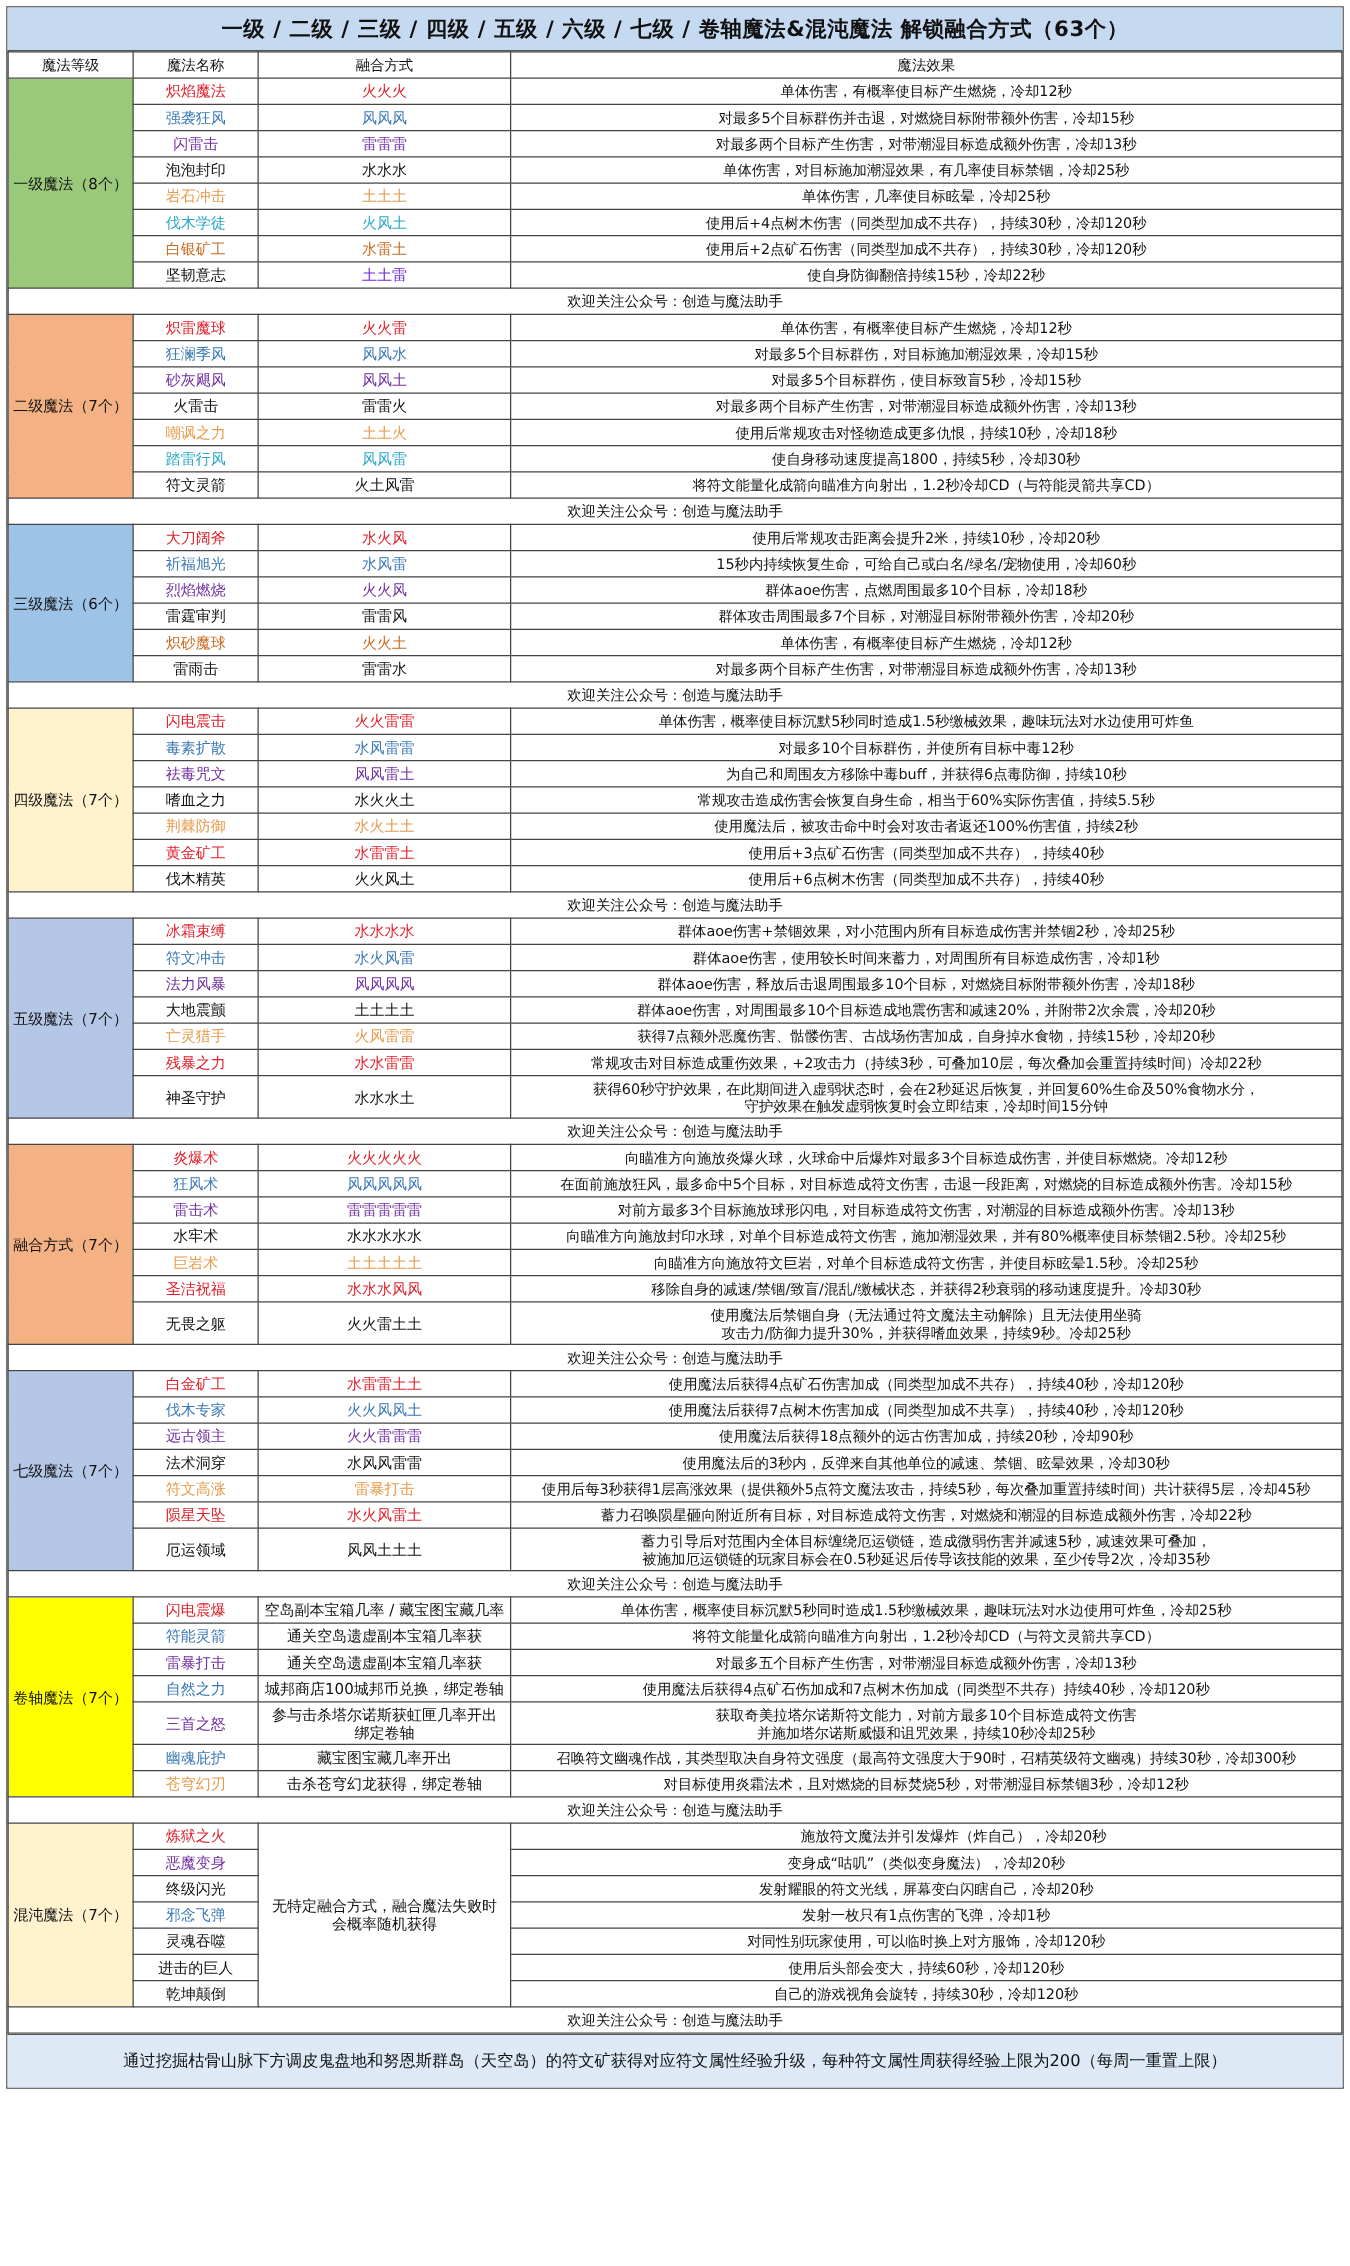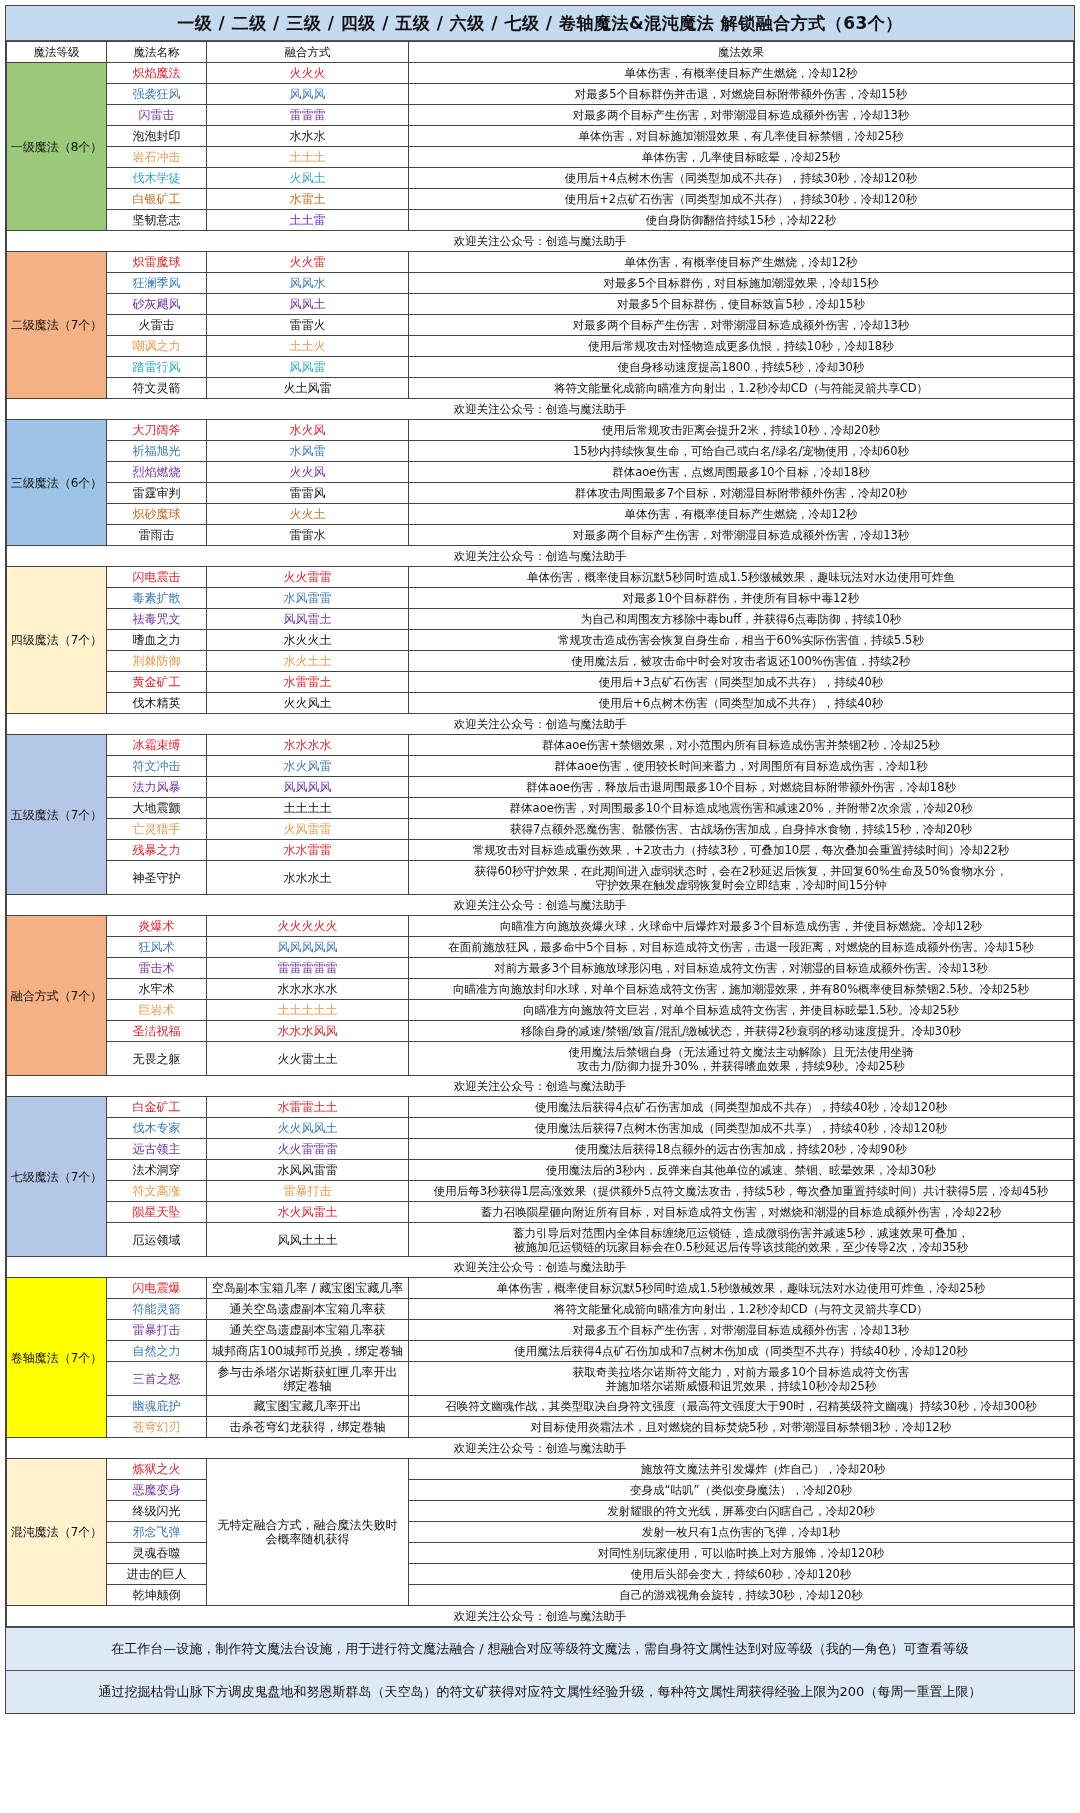--- a/index.html
+++ b/index.html
@@ -389,15 +389,14 @@
         </tr>
         <tr class="r">
           <td class="name" style="color: rgb(17, 17, 17);">乾坤颠倒</td>
           <td class="effect" style="white-space: pre-line;">自己的游戏视角会旋转，持续30秒，冷却120秒</td>
         </tr>
         <tr class="notice">
           <td colspan="4">欢迎关注公众号：创造与魔法助手</td>
         </tr>
       </tbody>
   </table>
-  <div class="foot f1">在工作台—设施，制作符文魔法台设施，用于进行符文魔法融合 / 想融合对应等级符文魔法，需自身符文属性达到对应等级（我的—角色）可查看等级</div>
   <div class="foot f2">通过挖掘枯骨山脉下方调皮鬼盘地和努恩斯群岛（天空岛）的符文矿获得对应符文属性经验升级，每种符文属性周获得经验上限为200（每周一重置上限）</div>
 </div>
 
 </body></html>

